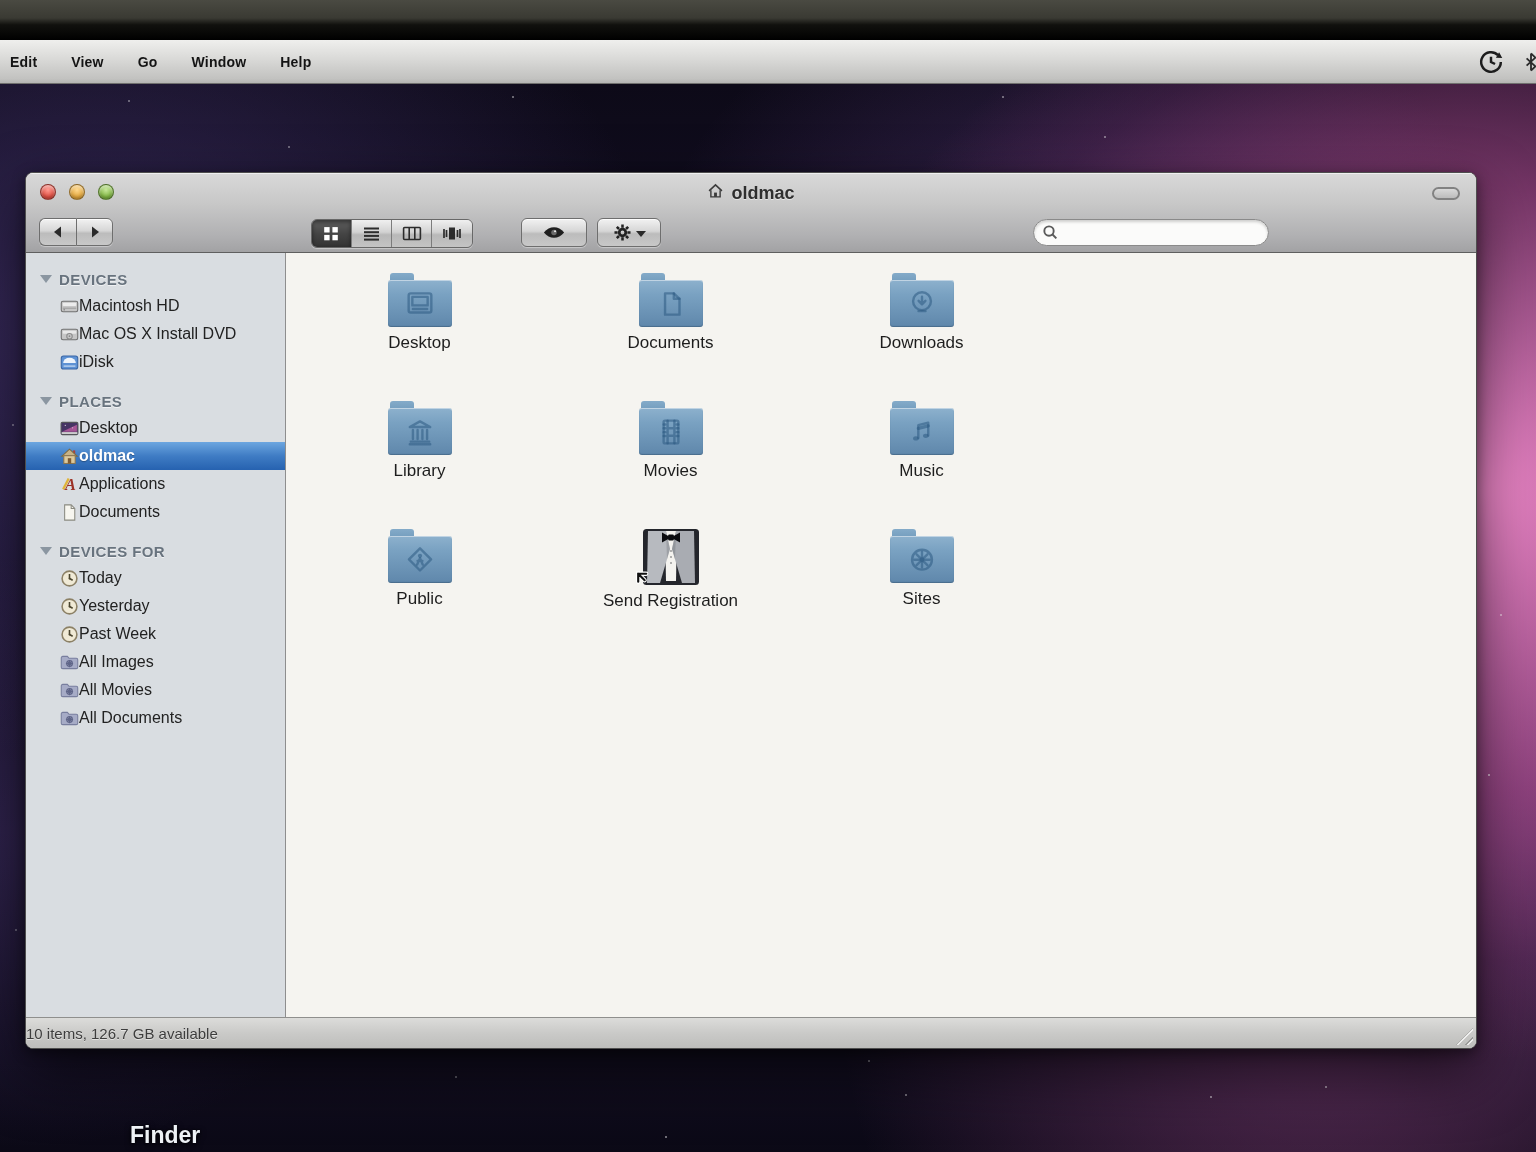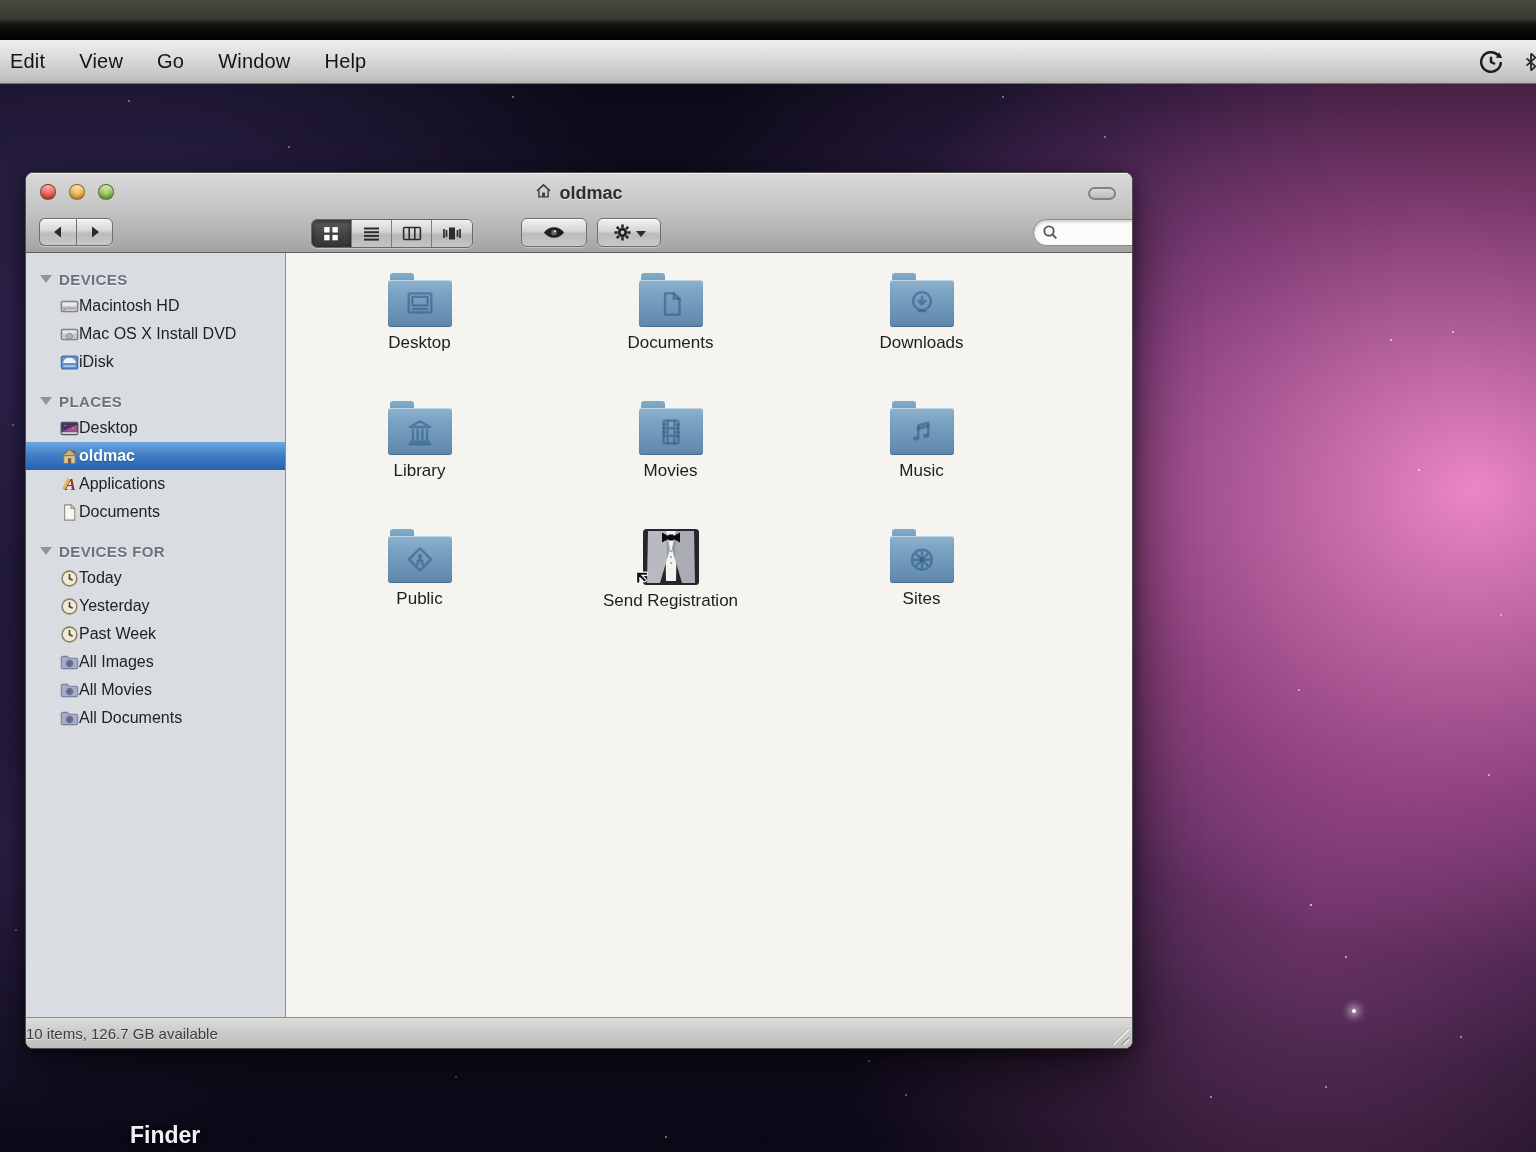--- a/index.html
+++ b/index.html
@@ -8,21 +8,21 @@
 
   
   .bezel { position:absolute; left:0; top:0; width:1536px; height:40px;
     background:linear-gradient(180deg,#4a4a42 0%,#3a3a33 45%,#11110e 62%,#000 100%); }
 
   
   .menubar { position:absolute; left:0; top:40px; width:1536px; height:44px;
     background:linear-gradient(180deg,#efefed 0%,#d9d9d7 45%,#c2c2c0 90%,#b5b5b3 100%);
     border-bottom:1px solid #6f6f6d; display:flex; align-items:center; color:#141414; }
   .menu-items { display:flex; align-items:center; gap:0; padding-left:8px; }
-  .menu-item { font-size:20px; font-weight:400; padding:0 17px; letter-spacing:.2px; cursor:default; }
+  .menu-item { font-size:14px; font-weight:700; padding:0 17px; letter-spacing:.2px; cursor:default; }
   .menu-item:first-child { padding-left:2px; }
   .menu-status { position:absolute; right:0; top:0; height:44px; display:flex; align-items:center; gap:16px; padding-right:2px; }
   .menu-status svg { display:block; }
 
   
   .desktop { position:absolute; left:0; top:84px; width:1536px; height:1068px;
     background-color:#14101f;
     background-image:
       radial-gradient(900px 760px at 96% 38%, rgba(246,140,206,.95), rgba(198,86,160,.55) 40%, rgba(122,50,110,.28) 62%, rgba(0,0,0,0) 75%),
       radial-gradient(700px 900px at 86% 78%, rgba(170,80,150,.5), rgba(0,0,0,0) 70%),
@@ -39,21 +39,21 @@
       512px 12px 0 rgba(255,255,255,.5), 288px 62px 0 rgba(255,255,255,.45),
       128px 16px 0 rgba(255,255,255,.45), 1002px 12px 0 rgba(255,255,255,.5),
       1104px 52px 0 rgba(255,255,255,.5), 1500px 530px 0 rgba(255,255,255,.6),
       1460px 952px 0 rgba(255,255,255,.6), 1325px 1002px 0 rgba(255,255,255,.6),
       905px 1010px 0 rgba(255,255,255,.5), 455px 992px 0 rgba(255,255,255,.4),
       12px 340px 0 rgba(255,255,255,.45), 15px 845px 0 rgba(255,255,255,.4); }
   .star-big { position:absolute; left:1352px; top:925px; width:4px; height:4px; border-radius:50%;
     background:#fff; box-shadow:0 0 8px 3px rgba(255,255,255,.8); }
 
   
-  .window { position:absolute; left:25px; top:88px; width:1108px; height:877px;
+  .window { position:absolute; left:25px; top:88px; width:1452px; height:877px;
     border-radius:8px; border:1px solid #4e4e4e; background:#f5f4f0;
     box-shadow:0 24px 60px rgba(0,0,0,.6), 0 4px 14px rgba(0,0,0,.45); overflow:hidden; }
 
   .chrome { position:relative; height:80px;
     background:linear-gradient(180deg,#d9d9d9 0%,#c7c7c7 40%,#b0b0b2 80%,#a2a2a4 100%);
     border-bottom:1px solid #5f5f5f; box-shadow:inset 0 1px 0 rgba(255,255,255,.6); }
 
   .traffic { position:absolute; left:14px; top:11px; display:flex; gap:13px; }
   .light { width:16px; height:16px; border-radius:50%; border:1px solid rgba(0,0,0,.35);
     box-shadow:inset 0 2px 3px rgba(255,255,255,.55), inset 0 -2px 3px rgba(0,0,0,.2); cursor:default; }

